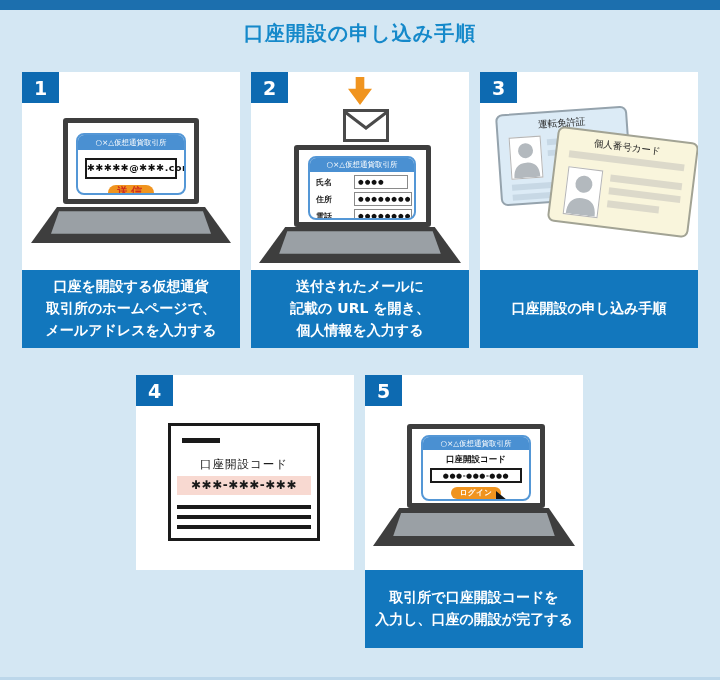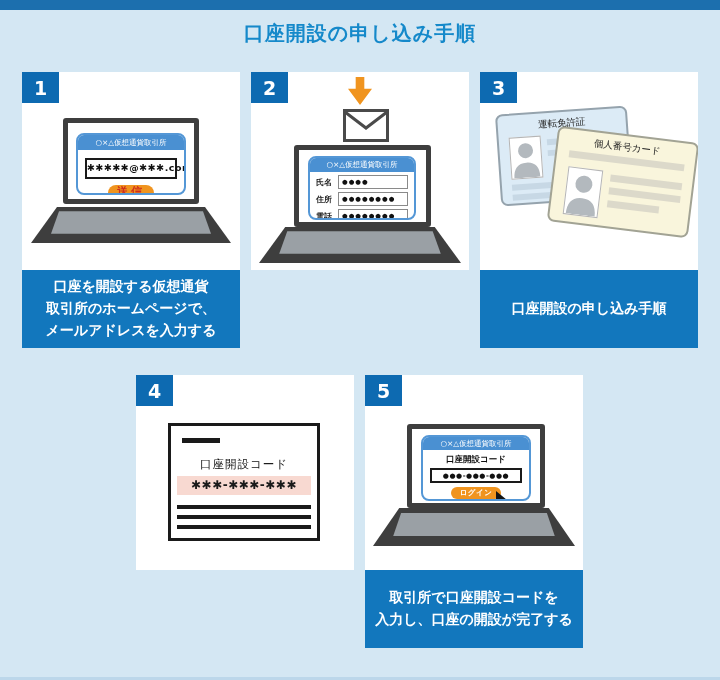--- a/index.html
+++ b/index.html
@@ -59,21 +59,21 @@
     text-align:center;font-weight:bold;
   }
   .cursor-svg{position:absolute;}
   
   .email-box{
     margin:8px 7px 0;height:17px;border:2px solid #1a1a1a;background:#fff;
     font-size:9.5px;font-weight:bold;color:#111;text-align:center;line-height:15px;
     letter-spacing:0.5px;
   }
   
-  .form-row{display:flex;align-items:center;margin:3px 6px 0;gap:4px;}
+  .form-row{display:flex;align-items:center;margin:3px 6px 0;gap:20px;}
   .form-label{font-size:8px;font-weight:bold;color:#222;width:18px;flex:none;}
   .form-input{
     flex:1;height:12px;border:1px solid #8a8a8a;background:#fff;
     font-size:6.5px;line-height:12px;color:#111;padding-left:3px;letter-spacing:1px;
   }
   .dl-arrow{
     position:absolute;background:#f0941f;
     clip-path:polygon(32% 0,68% 0,68% 42%,100% 42%,50% 100%,0 42%,32% 42%);
   }
   
@@ -150,20 +150,23 @@
         <div class="form-row">
           <span class="form-label">電話</span>
           <span class="form-input">●●●●●●●●</span>
         </div>
       </div>
     </div>
     <div class="lap-base" style="left:8px;top:155px;width:202px;height:36px;">
       <div class="lap-base-in"></div>
     </div>
   </div>
+  <div class="caption">送付されたメールに
+記載の URL を開き、
+個人情報を入力する</div>
 </div>
 
 <div class="card" id="card3">
   <div class="badge">3</div>
   <div class="illus tall">
 
     <div class="idcard" style="left:18px;top:38px;width:132px;height:92px;background:#dcebf6;border:2px solid #95a3ad;transform:rotate(-4deg);">
       <div class="idcard-title">運転免許証</div>
       <div class="photo" style="left:10px;top:22px;width:30px;height:40px;">
         <svg viewBox="0 0 30 40" style="width:100%;height:100%;">

